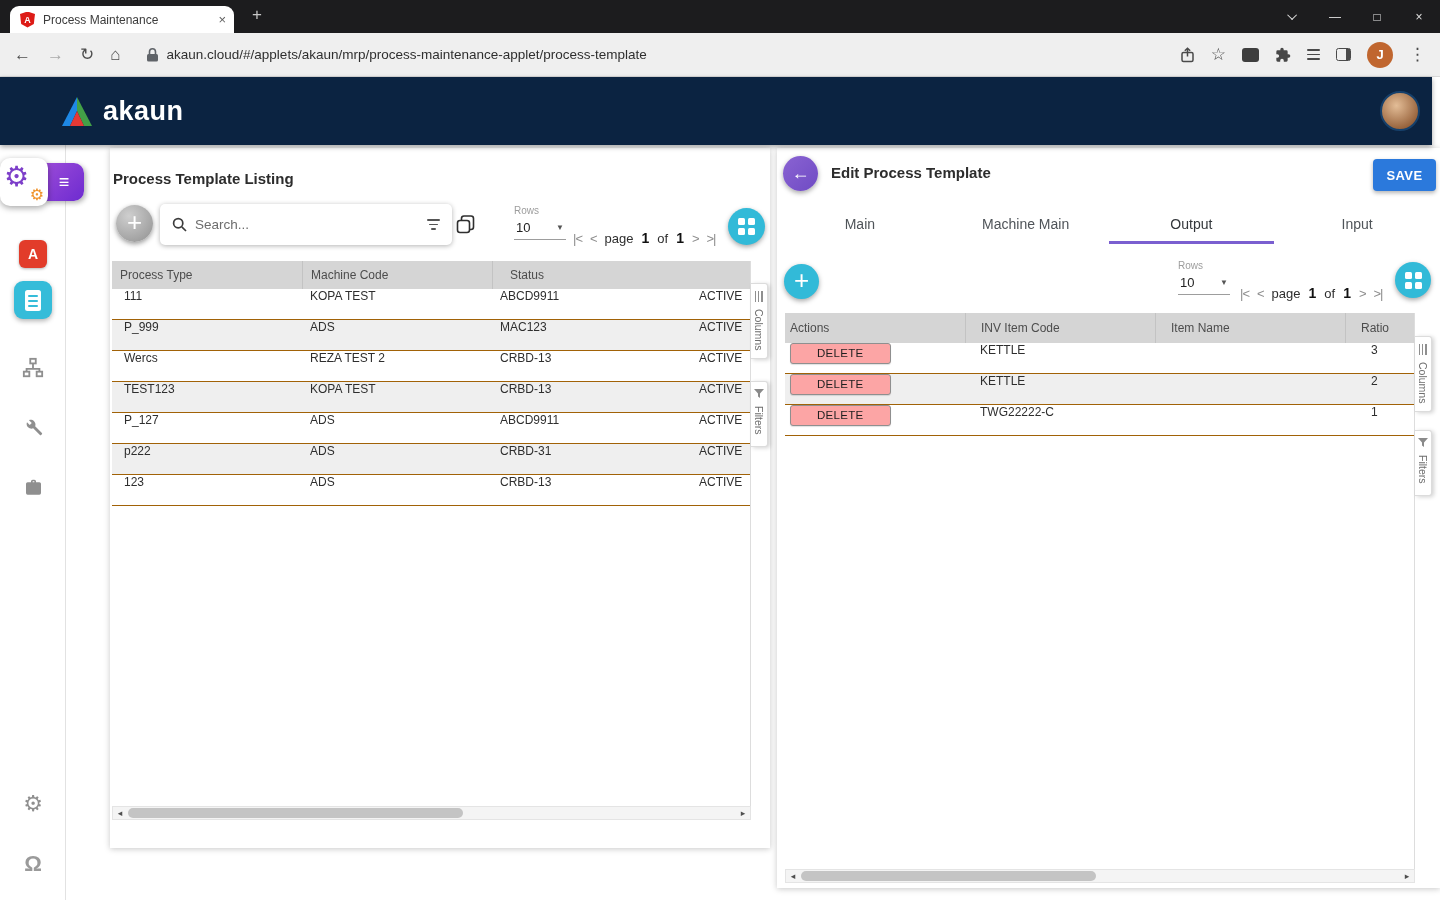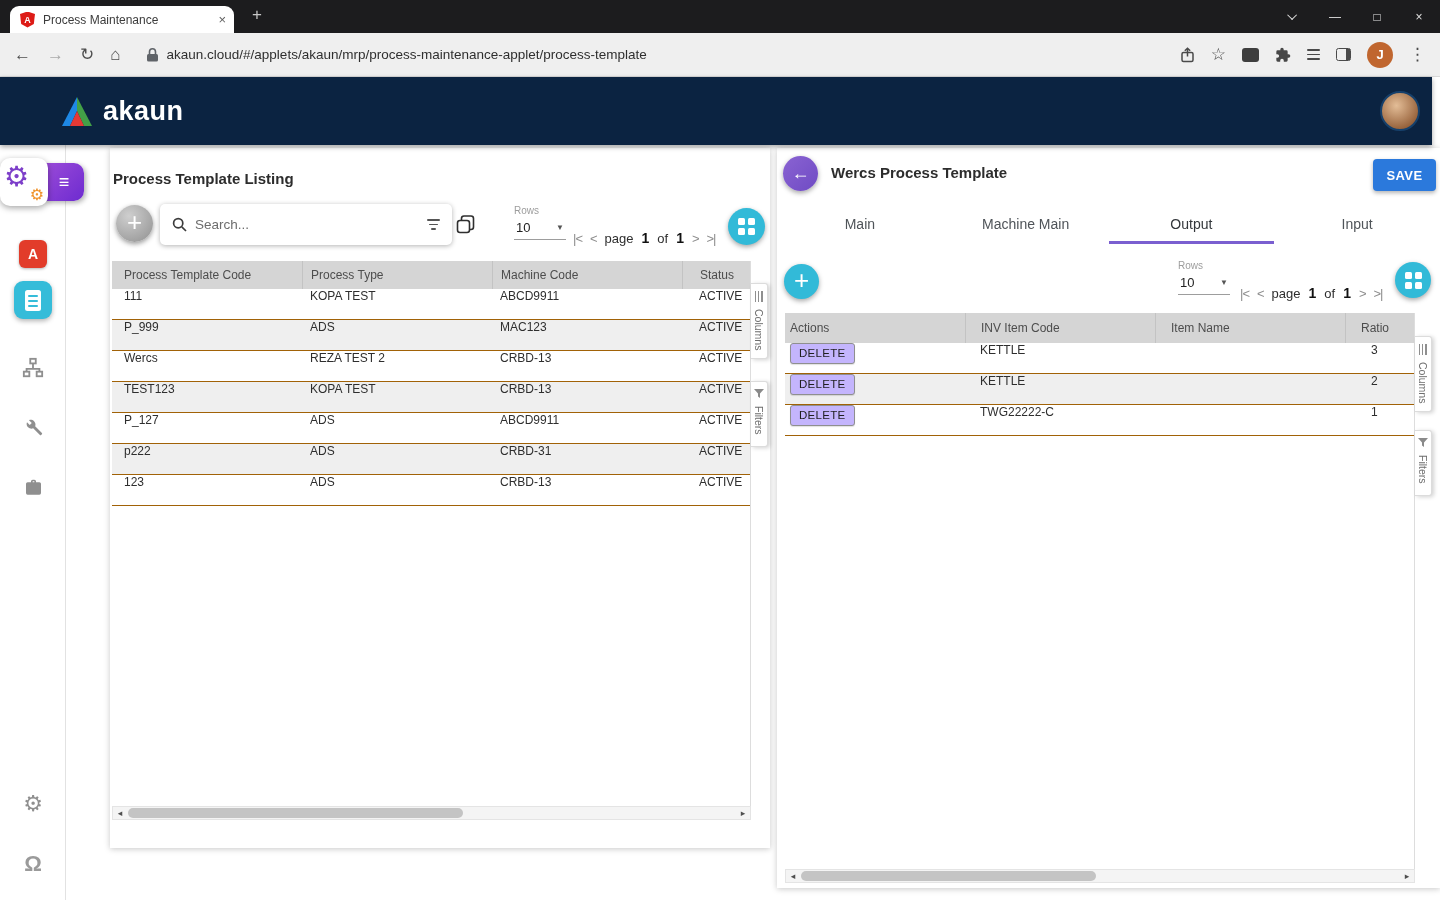--- a/index.html
+++ b/index.html
@@ -102,21 +102,21 @@
   .hcell { display:flex; align-items:center; border-left:1px solid #c3c3c3; cursor:pointer; }
   .hcell:first-child { border-left:none; }
   .lc1 { width:190px; padding-left:12px; } .lc2 { width:190px; padding-left:8px; }
   .lc3 { width:190px; padding-left:8px; }  .lc4 { width:67px;  padding-left:17px; }
   .rc1 { width:180px; padding-left:5px; }  .rc2 { width:190px; padding-left:15px; }
   .rc3 { width:190px; padding-left:15px; } .rc4 { width:60px;  padding-left:15px; }
   .trow { display:flex; height:31px; font-size:12px; color:#2e2e2e; border-bottom:1px solid #a16207; background:#fff; cursor:pointer; }
   .trow.alt { background:#efefef; }
   .cell { overflow:hidden; white-space:nowrap; }
   .trow .rc4 { padding-left:26px; }
-  .delete-btn { font-family:inherit; font-size:11.5px; color:#1f1f1f; background:#c4b5fd; border:1px solid #8f8f8f; border-radius:3px; padding:3px 8px 4px; cursor:pointer; letter-spacing:.3px; box-shadow:0 1px 1px rgba(0,0,0,.12); }
+  .delete-btn { font-family:inherit; font-size:11.5px; color:#1f1f1f; background:#fca5a5; border:1px solid #8f8f8f; border-radius:3px; padding:3px 26px 4px; cursor:pointer; letter-spacing:.3px; box-shadow:0 1px 1px rgba(0,0,0,.12); }
 
   .side-tab { position:absolute; width:17px; background:#fff; border:1px solid #dcdcdc; border-left:none; border-radius:0 3px 3px 0; box-shadow:2px 1px 4px rgba(0,0,0,.18); display:flex; flex-direction:column; align-items:center; padding-top:7px; gap:7px; cursor:pointer; background-clip:padding-box; }
   .vtext { writing-mode:vertical-rl; font-size:10.5px; color:#6e6e6e; }
   .grip { width:9px; height:11px; background:repeating-linear-gradient(90deg,#8f8f8f 0 1.3px,transparent 1.3px 3.2px); flex:0 0 auto; }
   .lp-cols { left:641px; top:135px; height:76px; } .lp-filt { left:641px; top:233px; height:66px; }
   .rp-cols { left:638px; top:188px; height:76px; } .rp-filt { left:638px; top:282px; height:66px; }
 
   .hscroll { position:absolute; height:14px; background:#f4f4f4; border:1px solid #e4e4e4; display:flex; align-items:center; }
   .lp-scroll { left:2px; top:658px; width:639px; }
   .rp-scroll { left:8px; top:721px; width:630px; }
@@ -307,21 +307,20 @@
       <svg width="17" height="17" viewBox="0 0 17 17" fill="#fff">
           <rect width="7" height="7" rx="1.5"></rect>
           <rect x="10" width="7" height="7" rx="1.5"></rect>
           <rect y="10" width="7" height="7" rx="1.5"></rect>
           <rect x="10" y="10" width="7" height="7" rx="1.5"></rect>
         </svg>
     </div>
 
     <div class="table-wrap lp-table">
       <div class="thead">
-        <div class="hcell lc1">Process Template Code</div>
         <div class="hcell lc2">Process Type</div>
         <div class="hcell lc3">Machine Code</div>
         <div class="hcell lc4">Status</div>
       </div>
       <div>
           <div class="trow">
             <div class="cell lc1">111</div>
             <div class="cell lc2">KOPA TEST</div>
             <div class="cell lc3">ABCD9911</div>
             <div class="cell lc4">ACTIVE</div>
@@ -380,21 +379,21 @@
       <span class="scroll-ar">◂</span>
       <span class="scroll-thumb lp-thumb"></span>
       <span class="scroll-ar right">▸</span>
     </div>
   </div>
 
   <div class="panel right-panel">
     <div class="circle-btn back-btn">
       <span class="back-glyph">←</span>
     </div>
-    <div class="panel-title rp-title">Wercs Process Template</div>
+    <div class="panel-title rp-title">Edit Process Template</div>
     <button class="save-btn">SAVE</button>
 
     <div class="tabs">
       <div class="tab-item">Main</div>
       <div class="tab-item">Machine Main</div>
       <div class="tab-item active">Output</div>
       <div class="tab-item">Input</div>
     </div>
 
     <div class="circle-btn rp-add">

